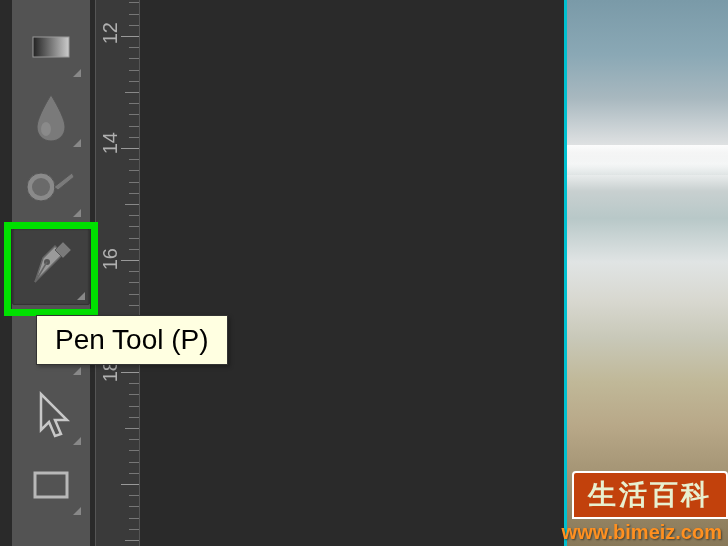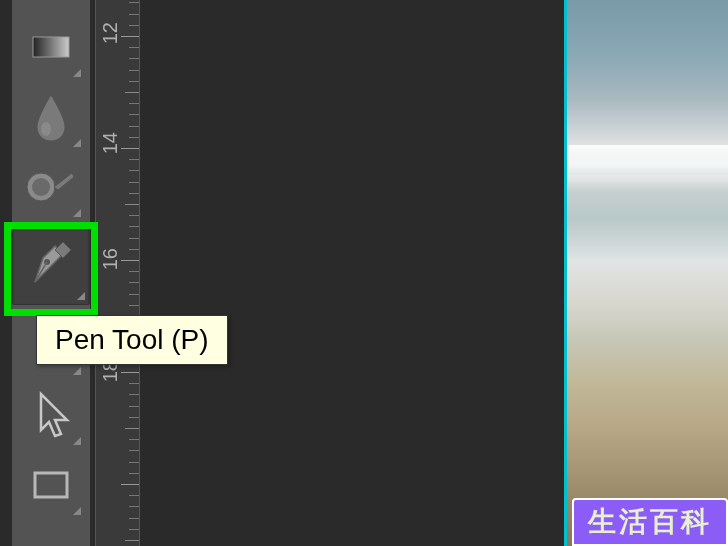--- a/index.html
+++ b/index.html
@@ -143,21 +143,21 @@
     bottom: 0;
     width: 230px;
     height: 72px;
     z-index: 30;
     display: flex;
     flex-direction: column;
     align-items: flex-end;
     justify-content: flex-end;
   }
   .watermark-bar {
-    background: #8b5cf6;
+    background: #c2410c;
     color: #e8f0d0;
     font-size: 28px;
     font-weight: bold;
     padding: 3px 14px;
     border-radius: 4px 4px 0 0;
     border: 2px solid #fff;
     letter-spacing: 3px;
   }
   .watermark-url {
     color: #ff9020;
@@ -297,13 +297,14 @@
 <div class="canvas-area">
   <div class="image-area">
     <div class="wave-overlay"></div>
   </div>
 </div>
 
 <div class="tooltip" style="left:36px; top:315px;">Pen Tool (P)</div>
 
 <div class="watermark">
   <div class="watermark-bar">生活百科</div>
+  <div class="watermark-url">www.bimeiz.com</div>
 </div>
 
 </body></html>

